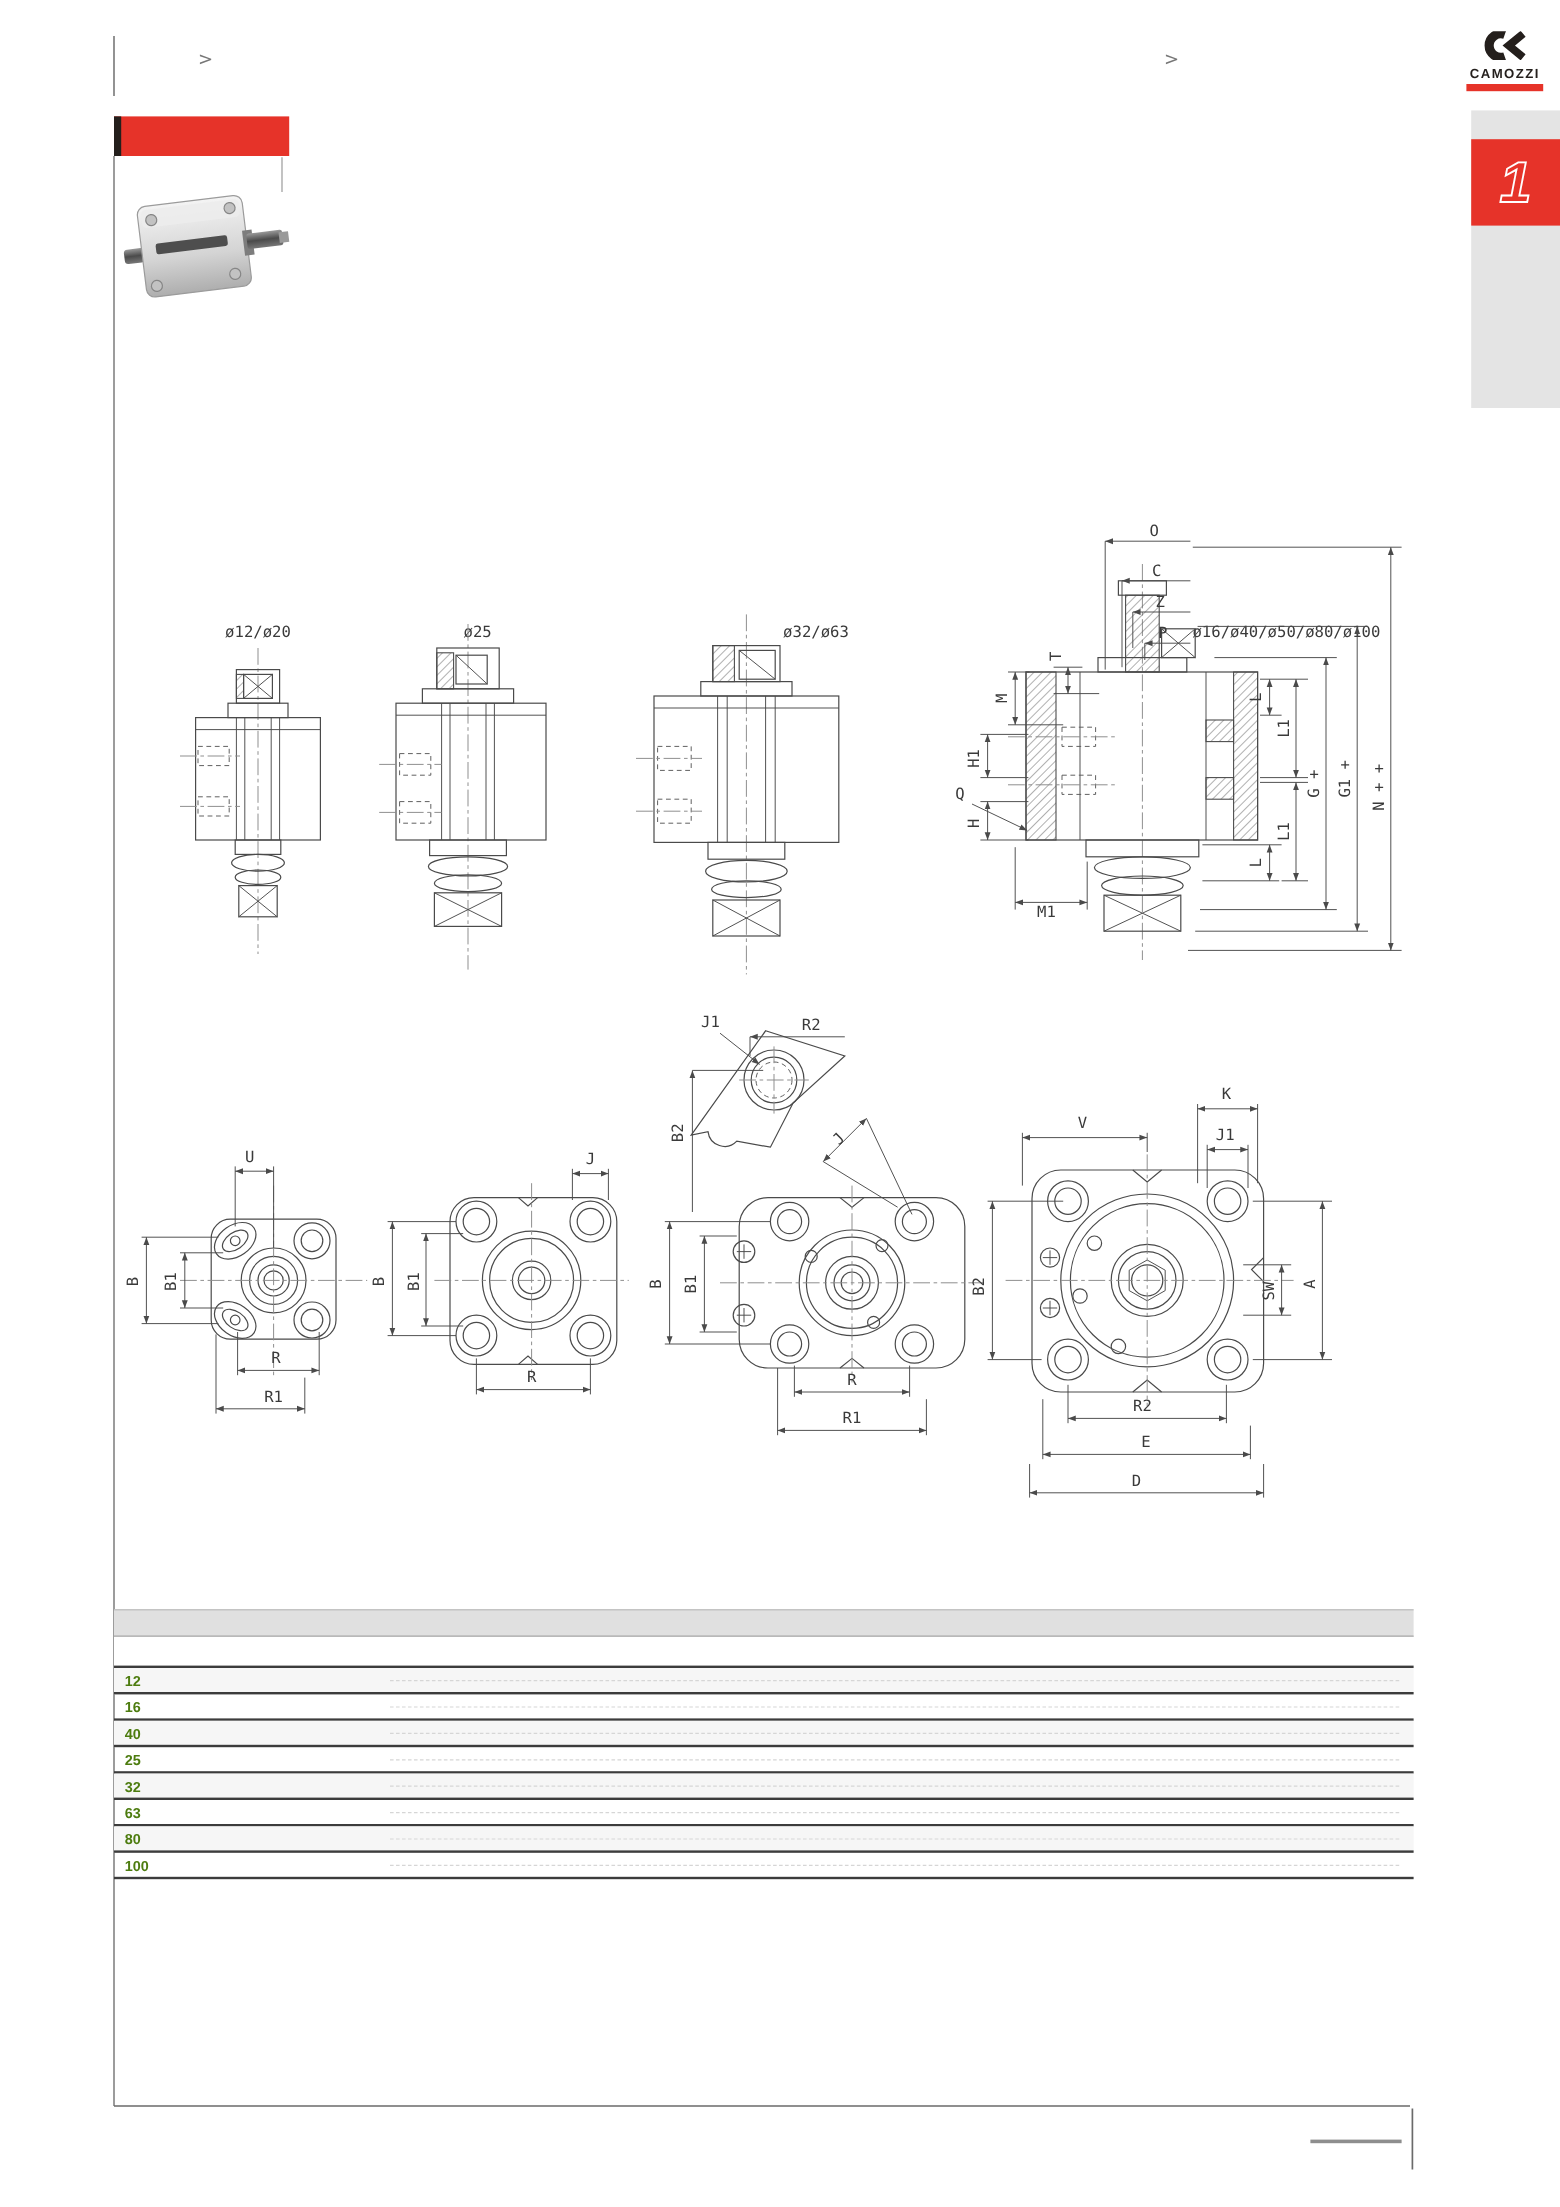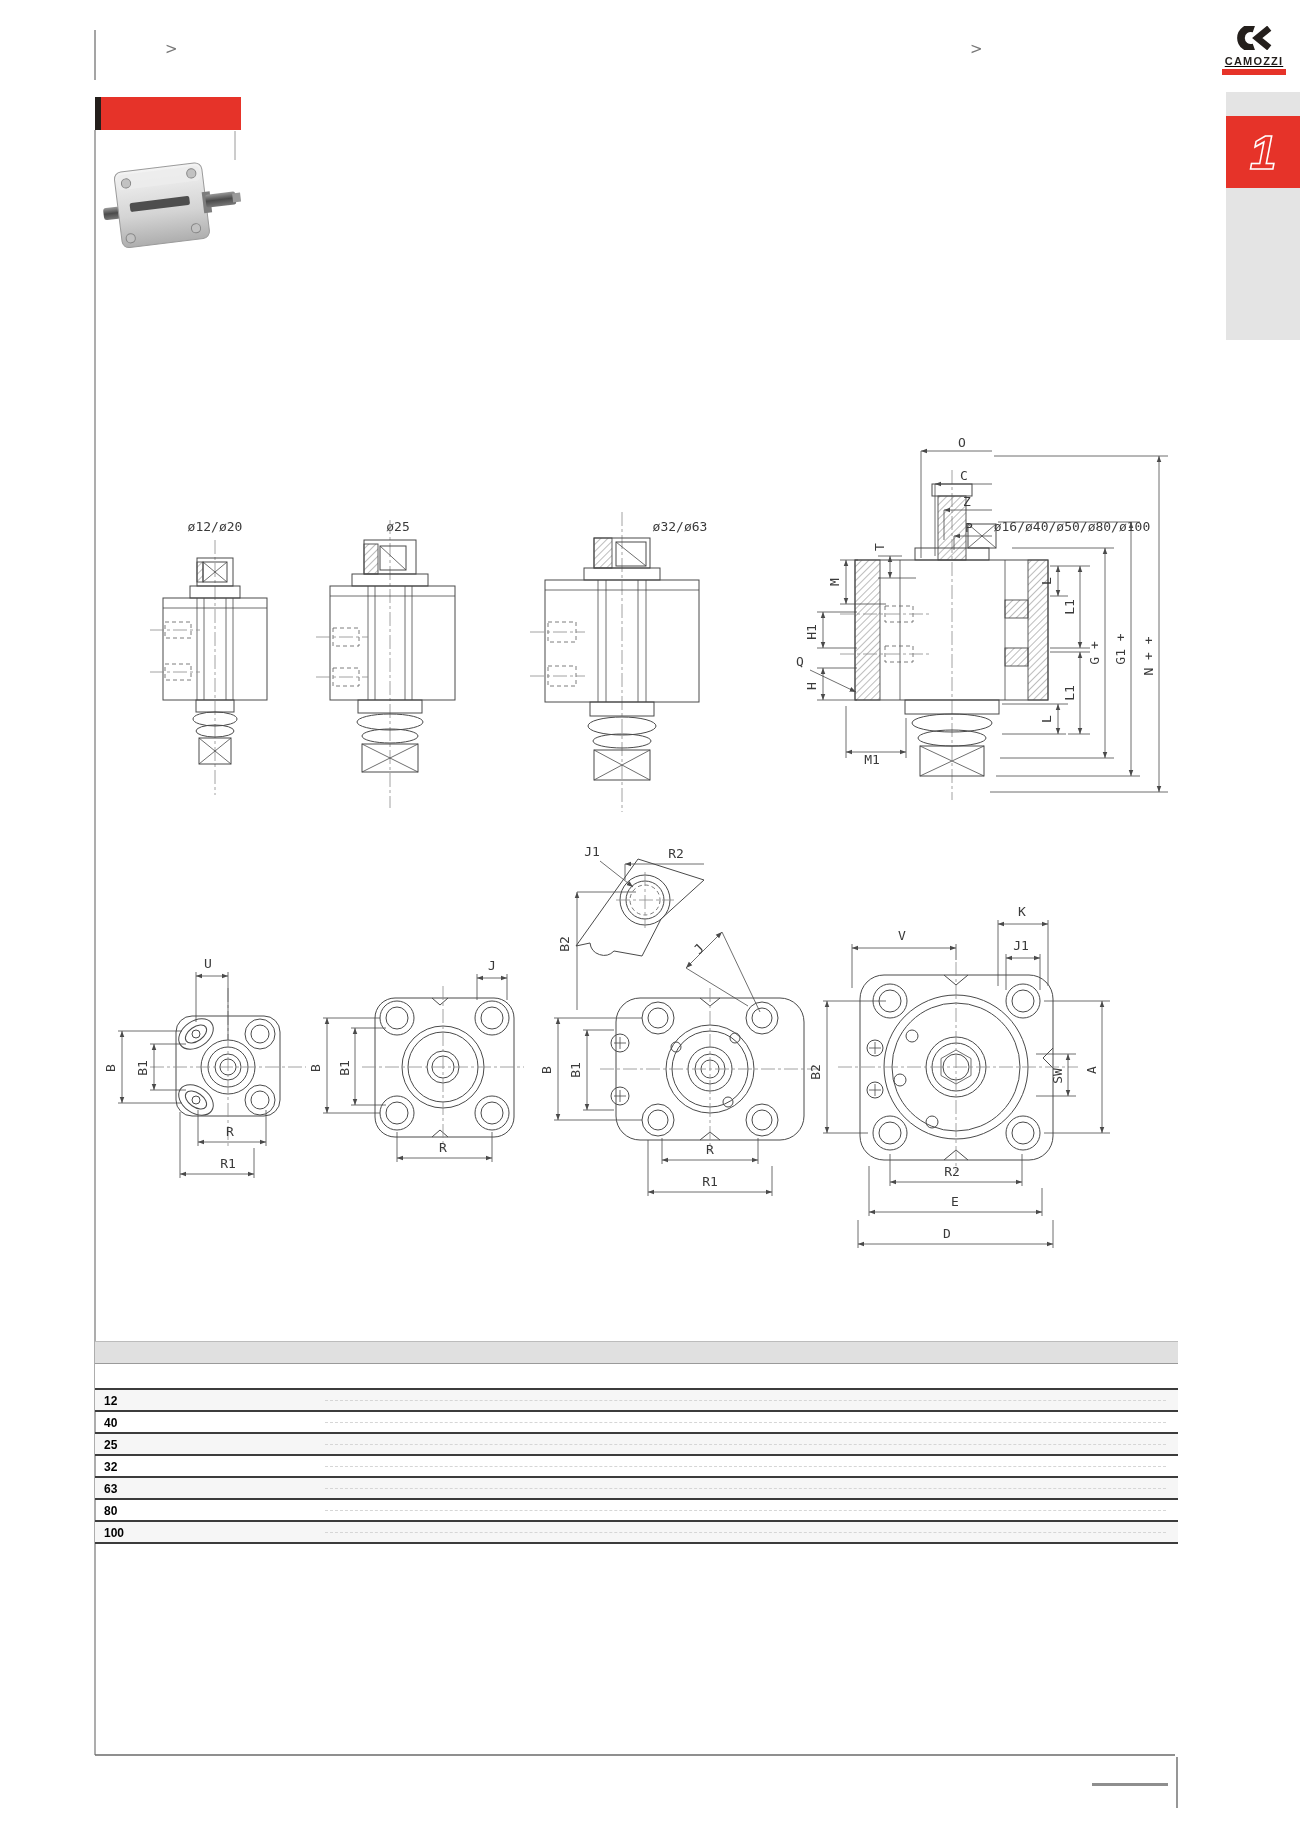--- a/index.html
+++ b/index.html
@@ -2,41 +2,41 @@
 <html><head>
 <meta charset="utf-8">
 <style>
   html,body{margin:0;padding:0;background:#fff;}
   .page{position:relative;width:1300px;height:1839px;background:#ffffff;overflow:hidden;
         font-family:"Liberation Sans",sans-serif;}
   .crumb{position:absolute;top:40px;font-size:15px;color:#777;font-family:"DejaVu Sans",sans-serif;}
   .crumb.l{left:165px;} .crumb.r{left:970px;}
   .redbar{position:absolute;left:95px;top:97px;width:140px;height:33px;background:#e63329;
           border-left:6px solid #241f1c;}
-  .logo{position:absolute;left:1222px;top:26px;width:64px;text-align:center;text-decoration:underline;}
+  .logo{position:absolute;left:1222px;top:26px;width:64px;text-align:center;}
   .logo .word{display:block;font-size:11px;font-weight:bold;letter-spacing:1.2px;color:#241f1c;margin-top:1px;}
   .logo .rule{height:6px;background:#e63329;margin-top:2px;}
   .strip{position:absolute;left:1226px;top:92px;width:74px;height:248px;background:#e4e4e4;}
   .chaptab{position:absolute;left:0;top:24px;width:74px;height:72px;background:#e63329;
            display:flex;align-items:center;justify-content:center;}
   .chaptab span{font-size:48px;font-weight:bold;font-style:italic;color:#e63329;
                 -webkit-text-stroke:1.5px #ffffff;font-family:"Liberation Sans",sans-serif;}
   svg.art{position:absolute;left:0;top:0;}
   .ln{stroke:#4a4a4a;stroke-width:1;fill:none;}
   .thn{stroke:#4a4a4a;stroke-width:.8;fill:none;}
   .dim{stroke:#4a4a4a;stroke-width:.8;fill:none;}
   .cl{stroke:#8a8a8a;stroke-width:.8;fill:none;stroke-dasharray:14 3 3 3;}
   .hid{stroke:#5a5a5a;stroke-width:.8;fill:none;stroke-dasharray:4 3;}
   .hat{fill:url(#hatch);stroke:#4a4a4a;stroke-width:.9;}
   text.cad{font-family:"DejaVu Sans Mono",monospace;font-size:13px;fill:#3a3a3a;}
   .tbl{position:absolute;left:95px;top:1341px;width:1083px;}
   .tbl .head{height:21px;background:#e0e0e0;border-top:1px solid #bcbcbc;border-bottom:1px solid #9a9a9a;}
   .tbl .gap{height:24px;background:#fff;border-bottom:2px solid #3c3c3c;}
   .tbl .row{position:relative;height:22px;line-height:22px;border-bottom:2px solid #3c3c3c;
-            font-size:12px;font-weight:bold;color:#000000;padding-left:9px;box-sizing:border-box;}
+            font-size:12px;font-weight:bold;color:#4d7c0f;padding-left:9px;box-sizing:border-box;}
   .tbl .row:nth-child(odd){background:#f6f6f6;}
   .tbl .row::after{content:"";position:absolute;left:230px;right:12px;top:50%;
                    border-top:1px dashed #d6d6d6;}
 </style>
 </head>
 <body>
 
 <div class="page">
 
   <span class="crumb l">&gt;</span>
@@ -492,20 +492,21 @@
       <line x1="858" y1="1220" x2="858" y2="1248" class="dim"></line>
         <line x1="1053" y1="1220" x2="1053" y2="1248" class="dim"></line>
       <line x1="858" y1="1244" x2="1053" y2="1244" class="dim" marker-start="url(#a)" marker-end="url(#a)"></line>
     </g>
   </svg>
 
   <div class="tbl">
     <div class="head"></div>
     <div class="gap"></div>
     <div class="row"><span>12</span></div>
+    <div class="row"><span>16</span></div>
     <div class="row"><span>40</span></div>
     <div class="row"><span>25</span></div>
     <div class="row"><span>32</span></div>
     <div class="row"><span>63</span></div>
     <div class="row"><span>80</span></div>
     <div class="row"><span>100</span></div>
   </div>
 
 </div>
 

